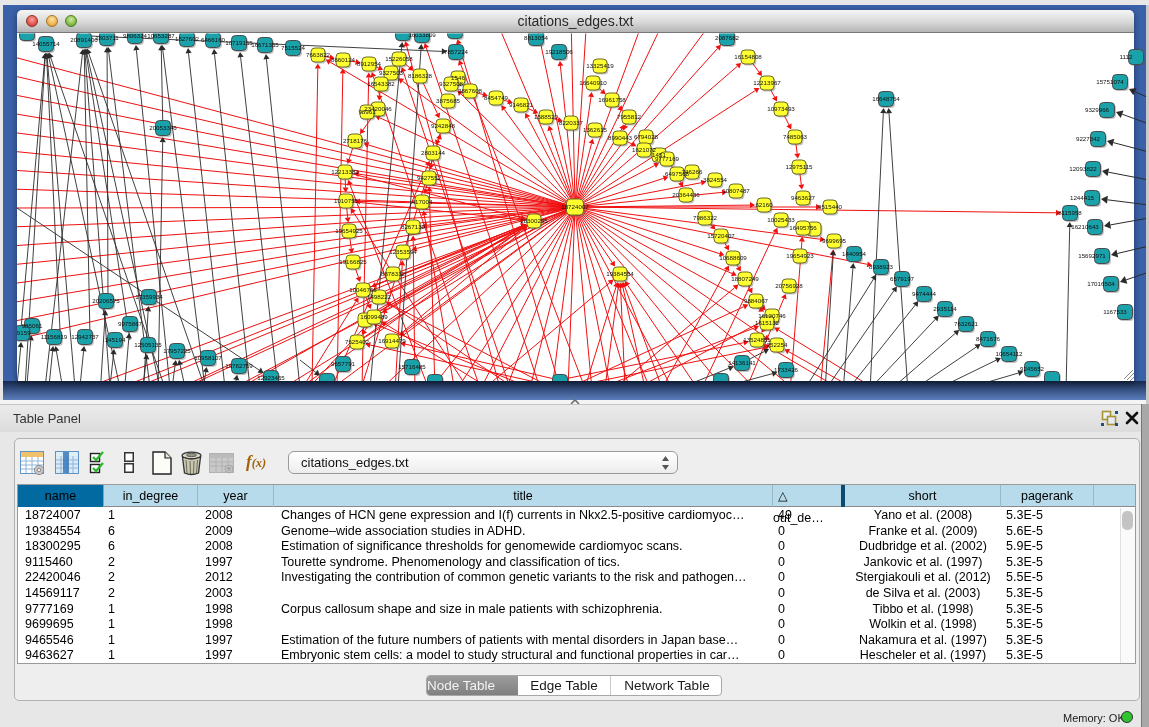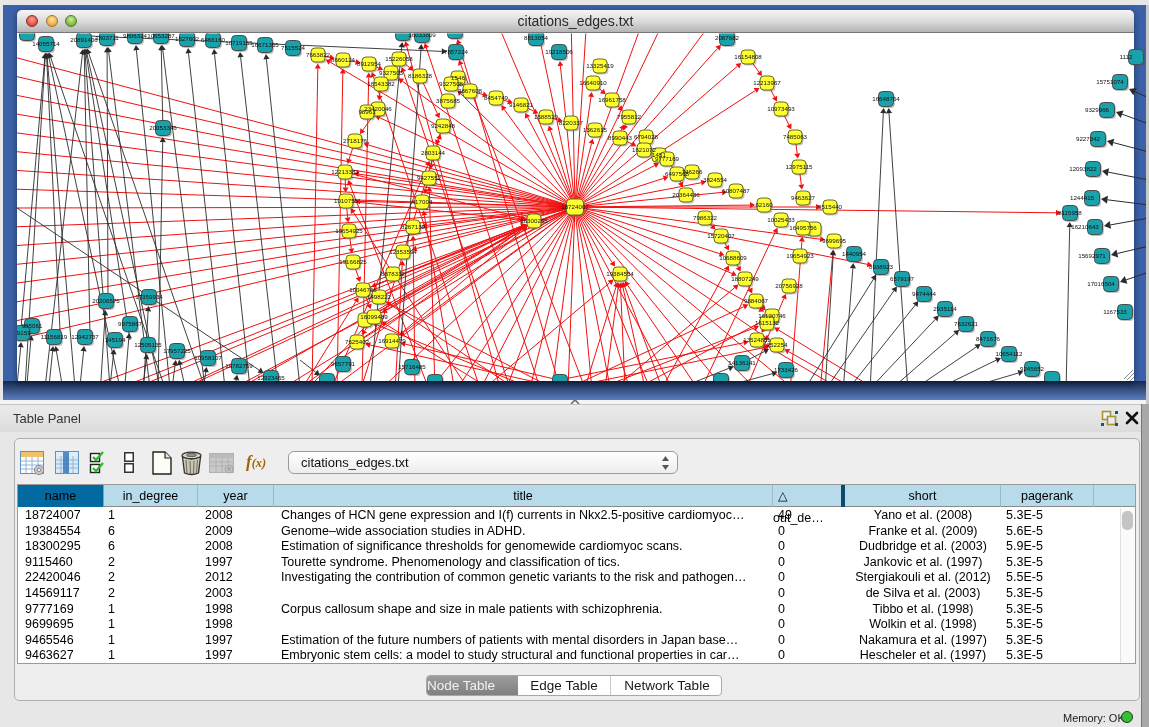--- a/index.html
+++ b/index.html
@@ -1006,21 +1006,21 @@
       <span style="position:absolute;left:760px;top:1px;">0</span>
       <span style="position:absolute;left:827px;top:1px;width:156px;text-align:center;">Franke et al. (2009)</span>
       <span style="position:absolute;left:988px;top:1px;">5.6E-5</span>
     </div>
 <div style="position:absolute;left:0;top:53.2px;width:1119px;height:15.6px;font-size:12.5px;color:#000;">
       <span style="position:absolute;left:7px;top:1px;">18300295</span>
       <span style="position:absolute;left:90px;top:1px;">6</span>
       <span style="position:absolute;left:187px;top:1px;">2008</span>
       <span style="position:absolute;left:263px;top:1px;width:505px;overflow:hidden;white-space:nowrap;">Estimation of significance thresholds for genomewide cardiomyoc scans.</span>
       <span style="position:absolute;left:760px;top:1px;">0</span>
-      <span style="position:absolute;left:827px;top:1px;width:156px;text-align:center;">Dudbridge et al. (2003)</span>
+      <span style="position:absolute;left:827px;top:1px;width:156px;text-align:center;">Dudbridge et al. (2002)</span>
       <span style="position:absolute;left:988px;top:1px;">5.9E-5</span>
     </div>
 <div style="position:absolute;left:0;top:68.8px;width:1119px;height:15.6px;font-size:12.5px;color:#000;">
       <span style="position:absolute;left:7px;top:1px;">9115460</span>
       <span style="position:absolute;left:90px;top:1px;">2</span>
       <span style="position:absolute;left:187px;top:1px;">1997</span>
       <span style="position:absolute;left:263px;top:1px;width:505px;overflow:hidden;white-space:nowrap;">Tourette syndrome. Phenomenology and classification of tics.</span>
       <span style="position:absolute;left:760px;top:1px;">0</span>
       <span style="position:absolute;left:827px;top:1px;width:156px;text-align:center;">Jankovic et al. (1997)</span>
       <span style="position:absolute;left:988px;top:1px;">5.3E-5</span>

